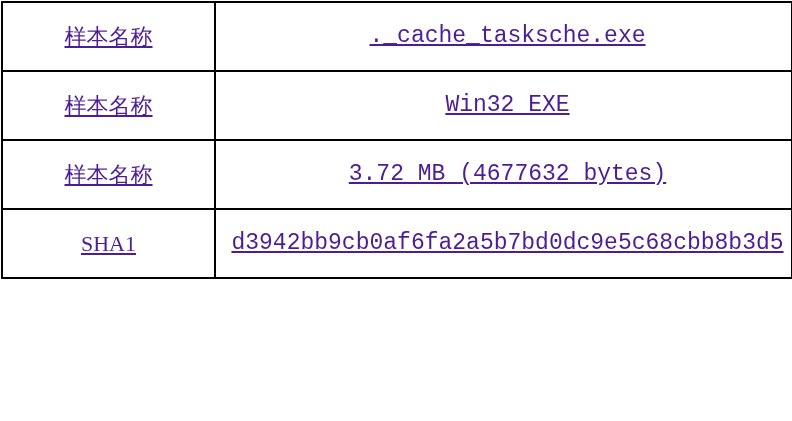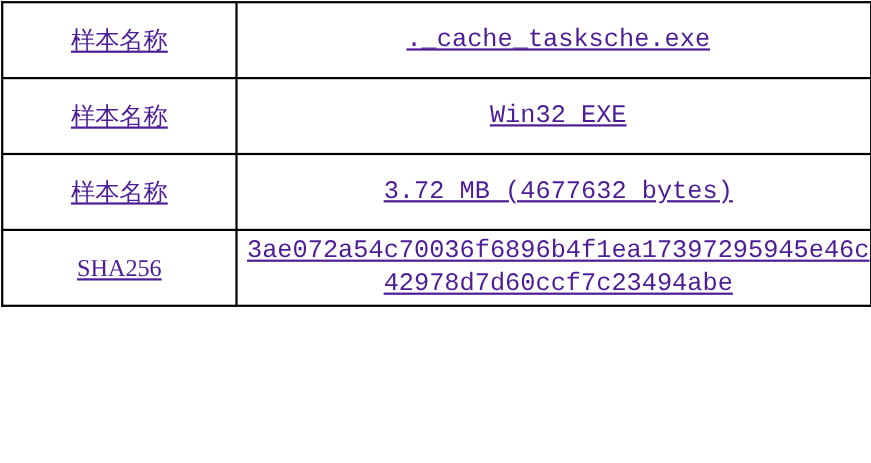--- a/index.html
+++ b/index.html
@@ -55,17 +55,17 @@
     </tr>
     <tr>
       <td class="label-cell">样本名称</td>
       <td class="value-cell">Win32 EXE</td>
     </tr>
     <tr>
       <td class="label-cell">样本名称</td>
       <td class="value-cell">3.72 MB (4677632 bytes)</td>
     </tr>
     <tr>
-      <td class="label-cell">SHA256</td>
-      <td class="value-cell">3ae072a54c70036f6896b4f1ea17397295945e46c42978d7d60ccf7c23494abe</td>
+      <td class="label-cell">SHA1</td>
+      <td class="value-cell">d3942bb9cb0af6fa2a5b7bd0dc9e5c68cbb8b3d5</td>
     </tr>
   </tbody>
 </table>
 
 </body></html>

